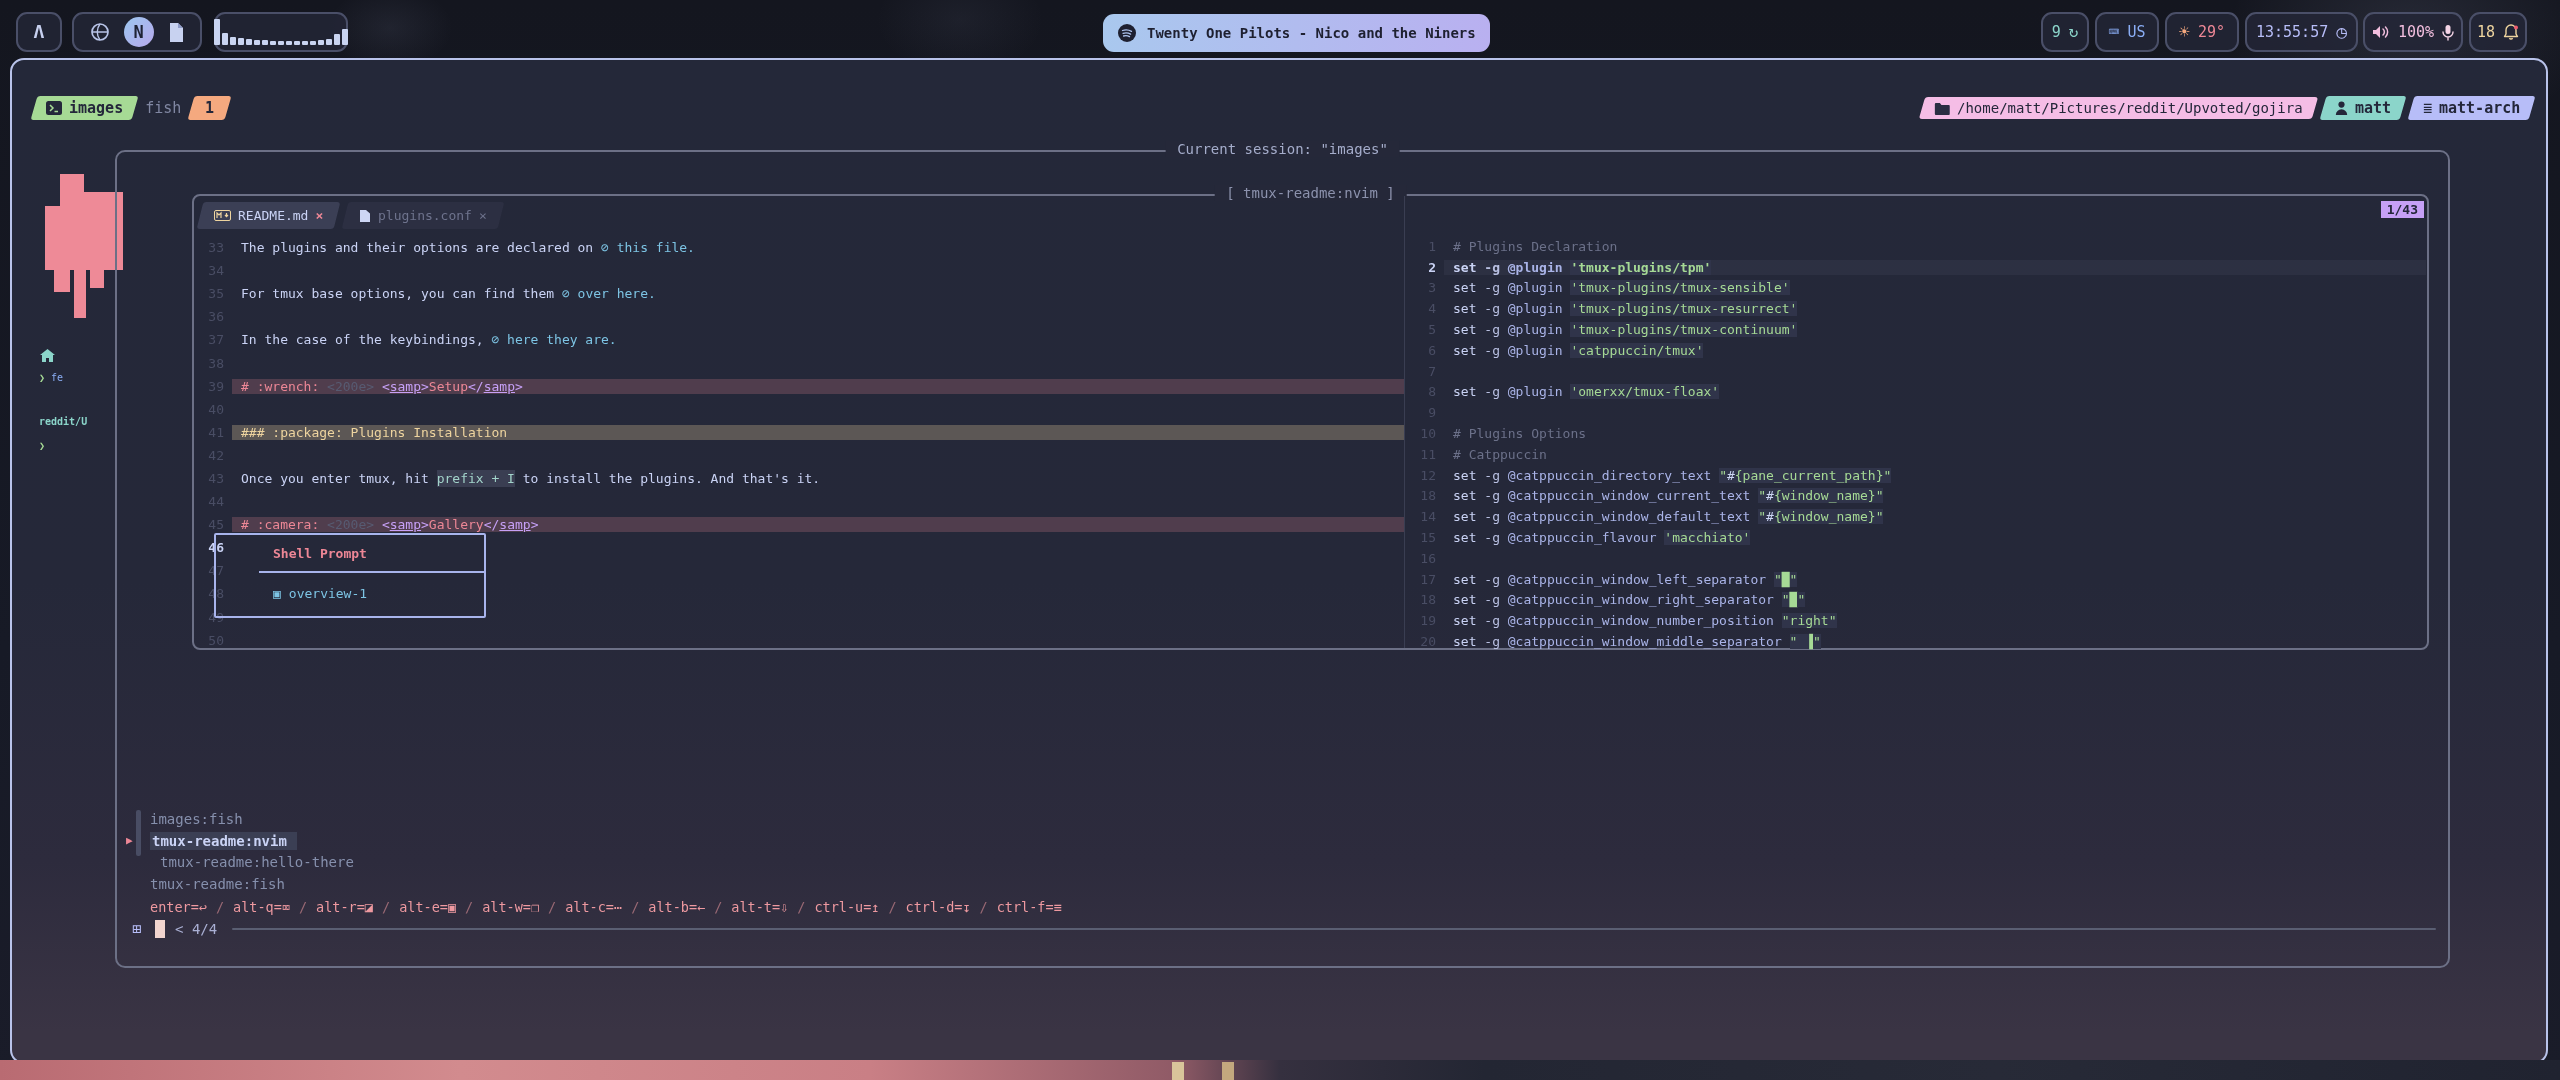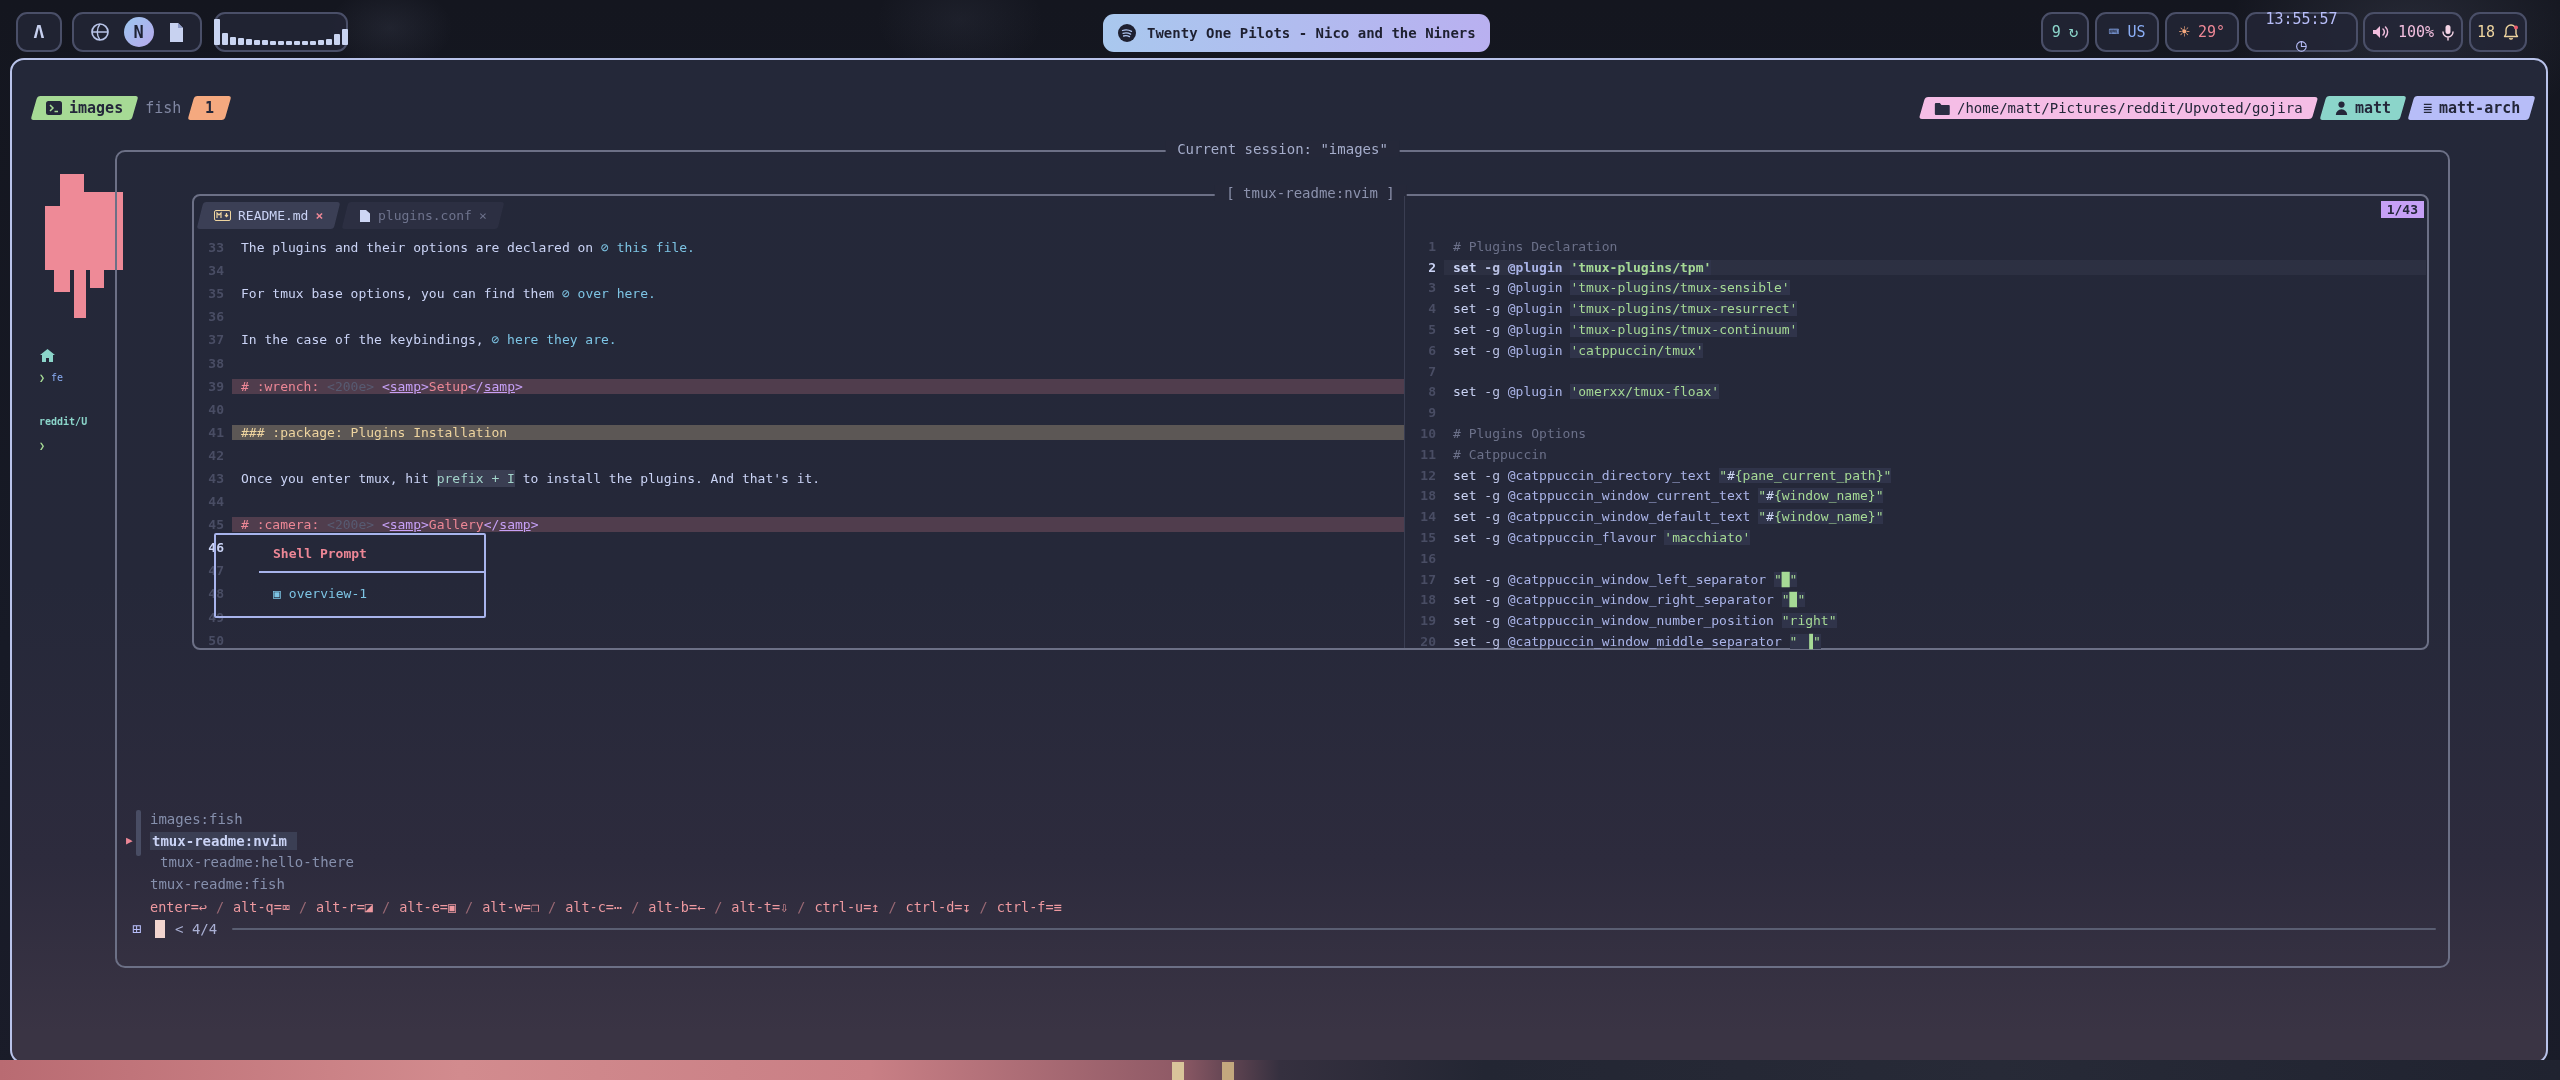--- a/index.html
+++ b/index.html
@@ -52,21 +52,21 @@
   .etab.inact{background:#2c2f42;color:#6e738d;}
   .x-act{color:#ed8796;font-weight:bold}.x-inact{color:#6e738d}
   .badge{position:absolute;right:3px;top:5px;background:#c6a0f6;color:#24273a;font-size:13px;font-weight:bold;padding:1px 6px;}
   
   .pane{position:absolute;top:40px;font-size:13px;}
   .pane-l{left:0;width:1210px;}
   .pane-r{left:1212px;width:1020px;}
   .vsplit{position:absolute;left:1210px;top:0;bottom:0;width:1px;background:#3a3e52;}
   .eline{display:flex;align-items:center;height:23.1px;}
   .pane-r .eline{height:20.8px;}
-  .ln{width:30px;flex:none;text-align:right;color:#494d64;font-weight:bold;}
+  .ln{width:30px;flex:none;text-align:right;color:#494d64;}
   .ln.cur{color:#cad3f5;font-weight:bold;}
   .git{width:4px;flex:none;margin-left:4px;border-radius:2px;}
   .git.on{background:#a6da95;}
   .lc{flex:1;padding-left:9px;white-space:pre;}
   .hl-h1 .lc{background:rgba(237,135,150,.22);}
   .hl-h3 .lc{background:rgba(238,212,159,.28);}
   .curline .lc{background:rgba(202,211,245,.05);font-weight:bold;}
   .c-fg{color:#cad3f5}.c-link{color:#7dc4e4}.c-red{color:#ed8796}.c-dim{color:#575b72}
   .c-tag{color:#c6a0f6}.c-tagu{color:#c6a0f6;text-decoration:underline}
   .c-yellow{color:#eed49f}.c-code{color:#a3d4cb;background:#3a3e52;padding:1px 0;}
@@ -149,21 +149,21 @@
     <span class="glyph" style="font-size:16px;">↻</span>
   </div>
   <div class="pill stat g-blue" style="left:2095px;width:64px;">
     <span class="glyph">⌨</span>
     <span>US</span>
   </div>
   <div class="pill stat" style="left:2165px;width:74px;">
     <span class="glyph g-orange">☀</span>
     <span class="g-red">29°</span>
   </div>
-  <div class="pill stat g-lav" style="left:2245px;width:113px;flex-direction:column;">
+  <div class="pill stat g-lav" style="left:2245px;width:113px;">
     <span>13:55:57</span>
     <span class="glyph">◷</span>
   </div>
   <div class="pill stat g-pink" style="left:2363px;width:100px;">
     <span>
       <svg width="18" height="16" viewBox="0 0 18 16">
           <path d="M1 6h3l4-4v12l-4-4H1z" fill="#f2bede"></path>
           <path d="M11 5a4 4 0 010 6M13.5 3a7 7 0 010 10" stroke="#f2bede" stroke-width="1.5" fill="none" stroke-linecap="round"></path>
         </svg>
     </span>

